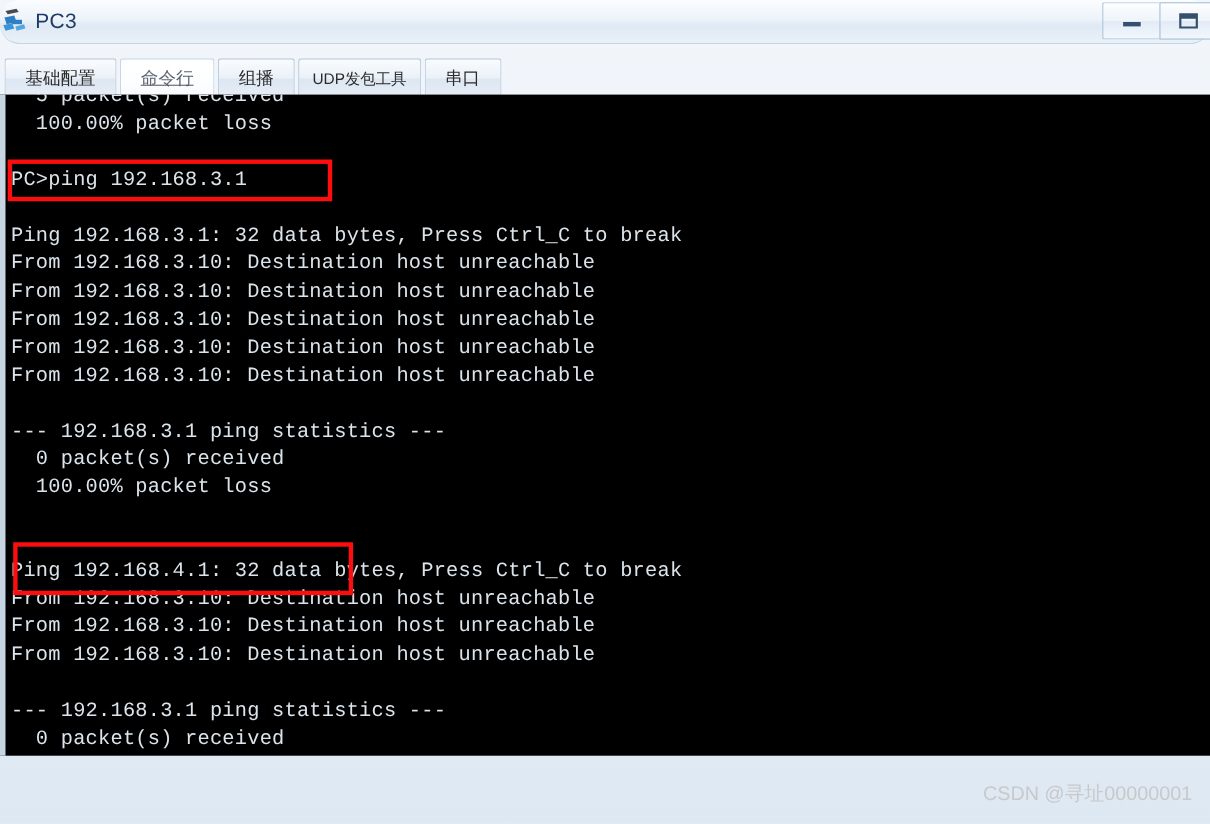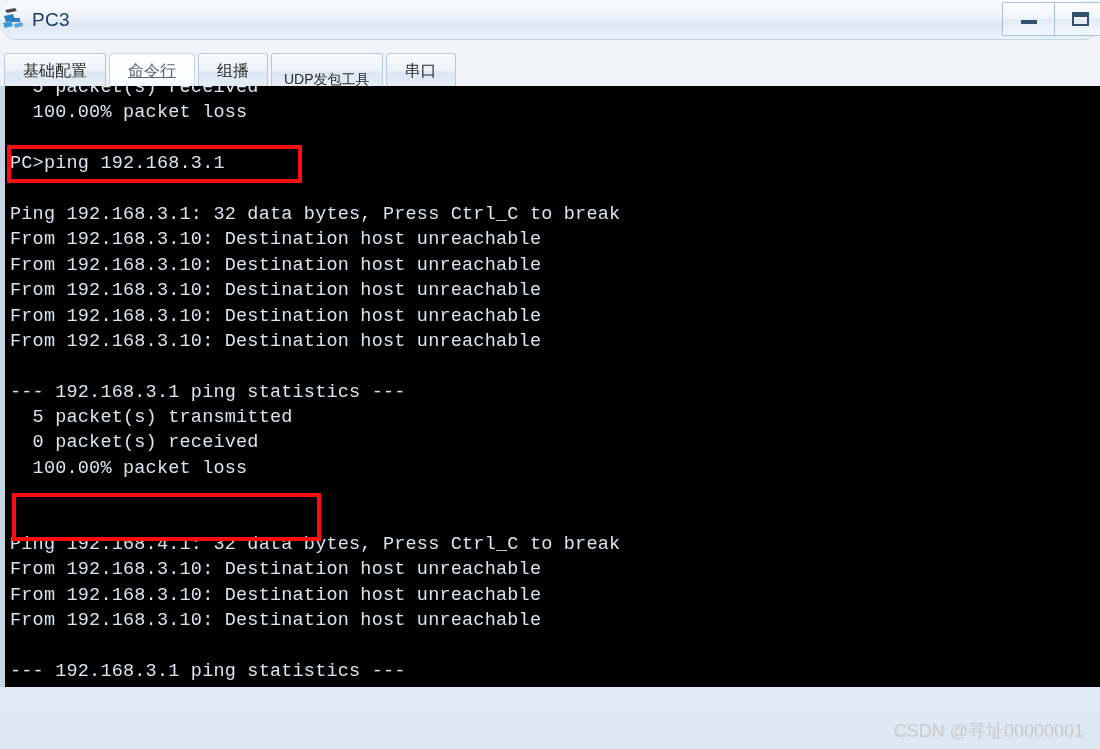--- a/index.html
+++ b/index.html
@@ -98,21 +98,21 @@
     border-radius: 3px 3px 0 0;
     background: linear-gradient(to bottom, #fafcfe 0%, #eaf1f8 48%, #dde7f2 52%, #e7eef6 100%);
     white-space: nowrap;
   }
   .tab.active {
     background: linear-gradient(to bottom, #ffffff 0%, #fdfeff 55%, #f6f9fc 100%);
     color: #5d6470;
     border-color: #c9d7e5;
     text-decoration: underline;
   }
-  .tab.small { font-size: 14px; padding: 0 12px; align-items: flex-end; }
+  .tab.small { font-size: 14px; padding: 0 12px; }
 
   
   .terminal {
     position: absolute;
     left: 0; top: 86px;
     width: 1100px;
     height: 601px;
     background: #000000;
     overflow: hidden;
     border-left: 5px solid #c7d4e2;
@@ -139,21 +139,21 @@
     position: absolute;
     border: 4px solid #fd0d0d;
     pointer-events: none;
   }
   #redbox-1 { left: 2px;  top: 59px;  width: 295px; height: 38px; }
   #redbox-2 { left: 7px;  top: 407px; width: 309px; height: 48px; }
 
   
   .watermark {
     position: absolute;
-    right: 16px; bottom: 6px;
+    right: 16px; bottom: 16px;
     font-size: 18px;
     color: #c9c9c9;
     font-family: "Liberation Sans", sans-serif;
     white-space: nowrap;
   }
 </style>
 </head>
 <body>
 
 <div id="app">
@@ -206,21 +206,20 @@
         <div class="line">PC&gt;ping 192.168.3.1</div>
         <div class="line blank">&nbsp;</div>
         <div class="line">Ping 192.168.3.1: 32 data bytes, Press Ctrl_C to break</div>
         <div class="line">From 192.168.3.10: Destination host unreachable</div>
         <div class="line">From 192.168.3.10: Destination host unreachable</div>
         <div class="line">From 192.168.3.10: Destination host unreachable</div>
         <div class="line">From 192.168.3.10: Destination host unreachable</div>
         <div class="line">From 192.168.3.10: Destination host unreachable</div>
         <div class="line blank">&nbsp;</div>
         <div class="line">--- 192.168.3.1 ping statistics ---</div>
-        <div class="line">  5 packet(s) transmitted</div>
         <div class="line">  0 packet(s) received</div>
         <div class="line">  100.00% packet loss</div>
         <div class="line blank">&nbsp;</div>
         <div class="line blank">&nbsp;</div>
         <div class="line">Ping 192.168.4.1: 32 data bytes, Press Ctrl_C to break</div>
         <div class="line">From 192.168.3.10: Destination host unreachable</div>
         <div class="line">From 192.168.3.10: Destination host unreachable</div>
         <div class="line">From 192.168.3.10: Destination host unreachable</div>
         <div class="line blank">&nbsp;</div>
         <div class="line">--- 192.168.3.1 ping statistics ---</div>

